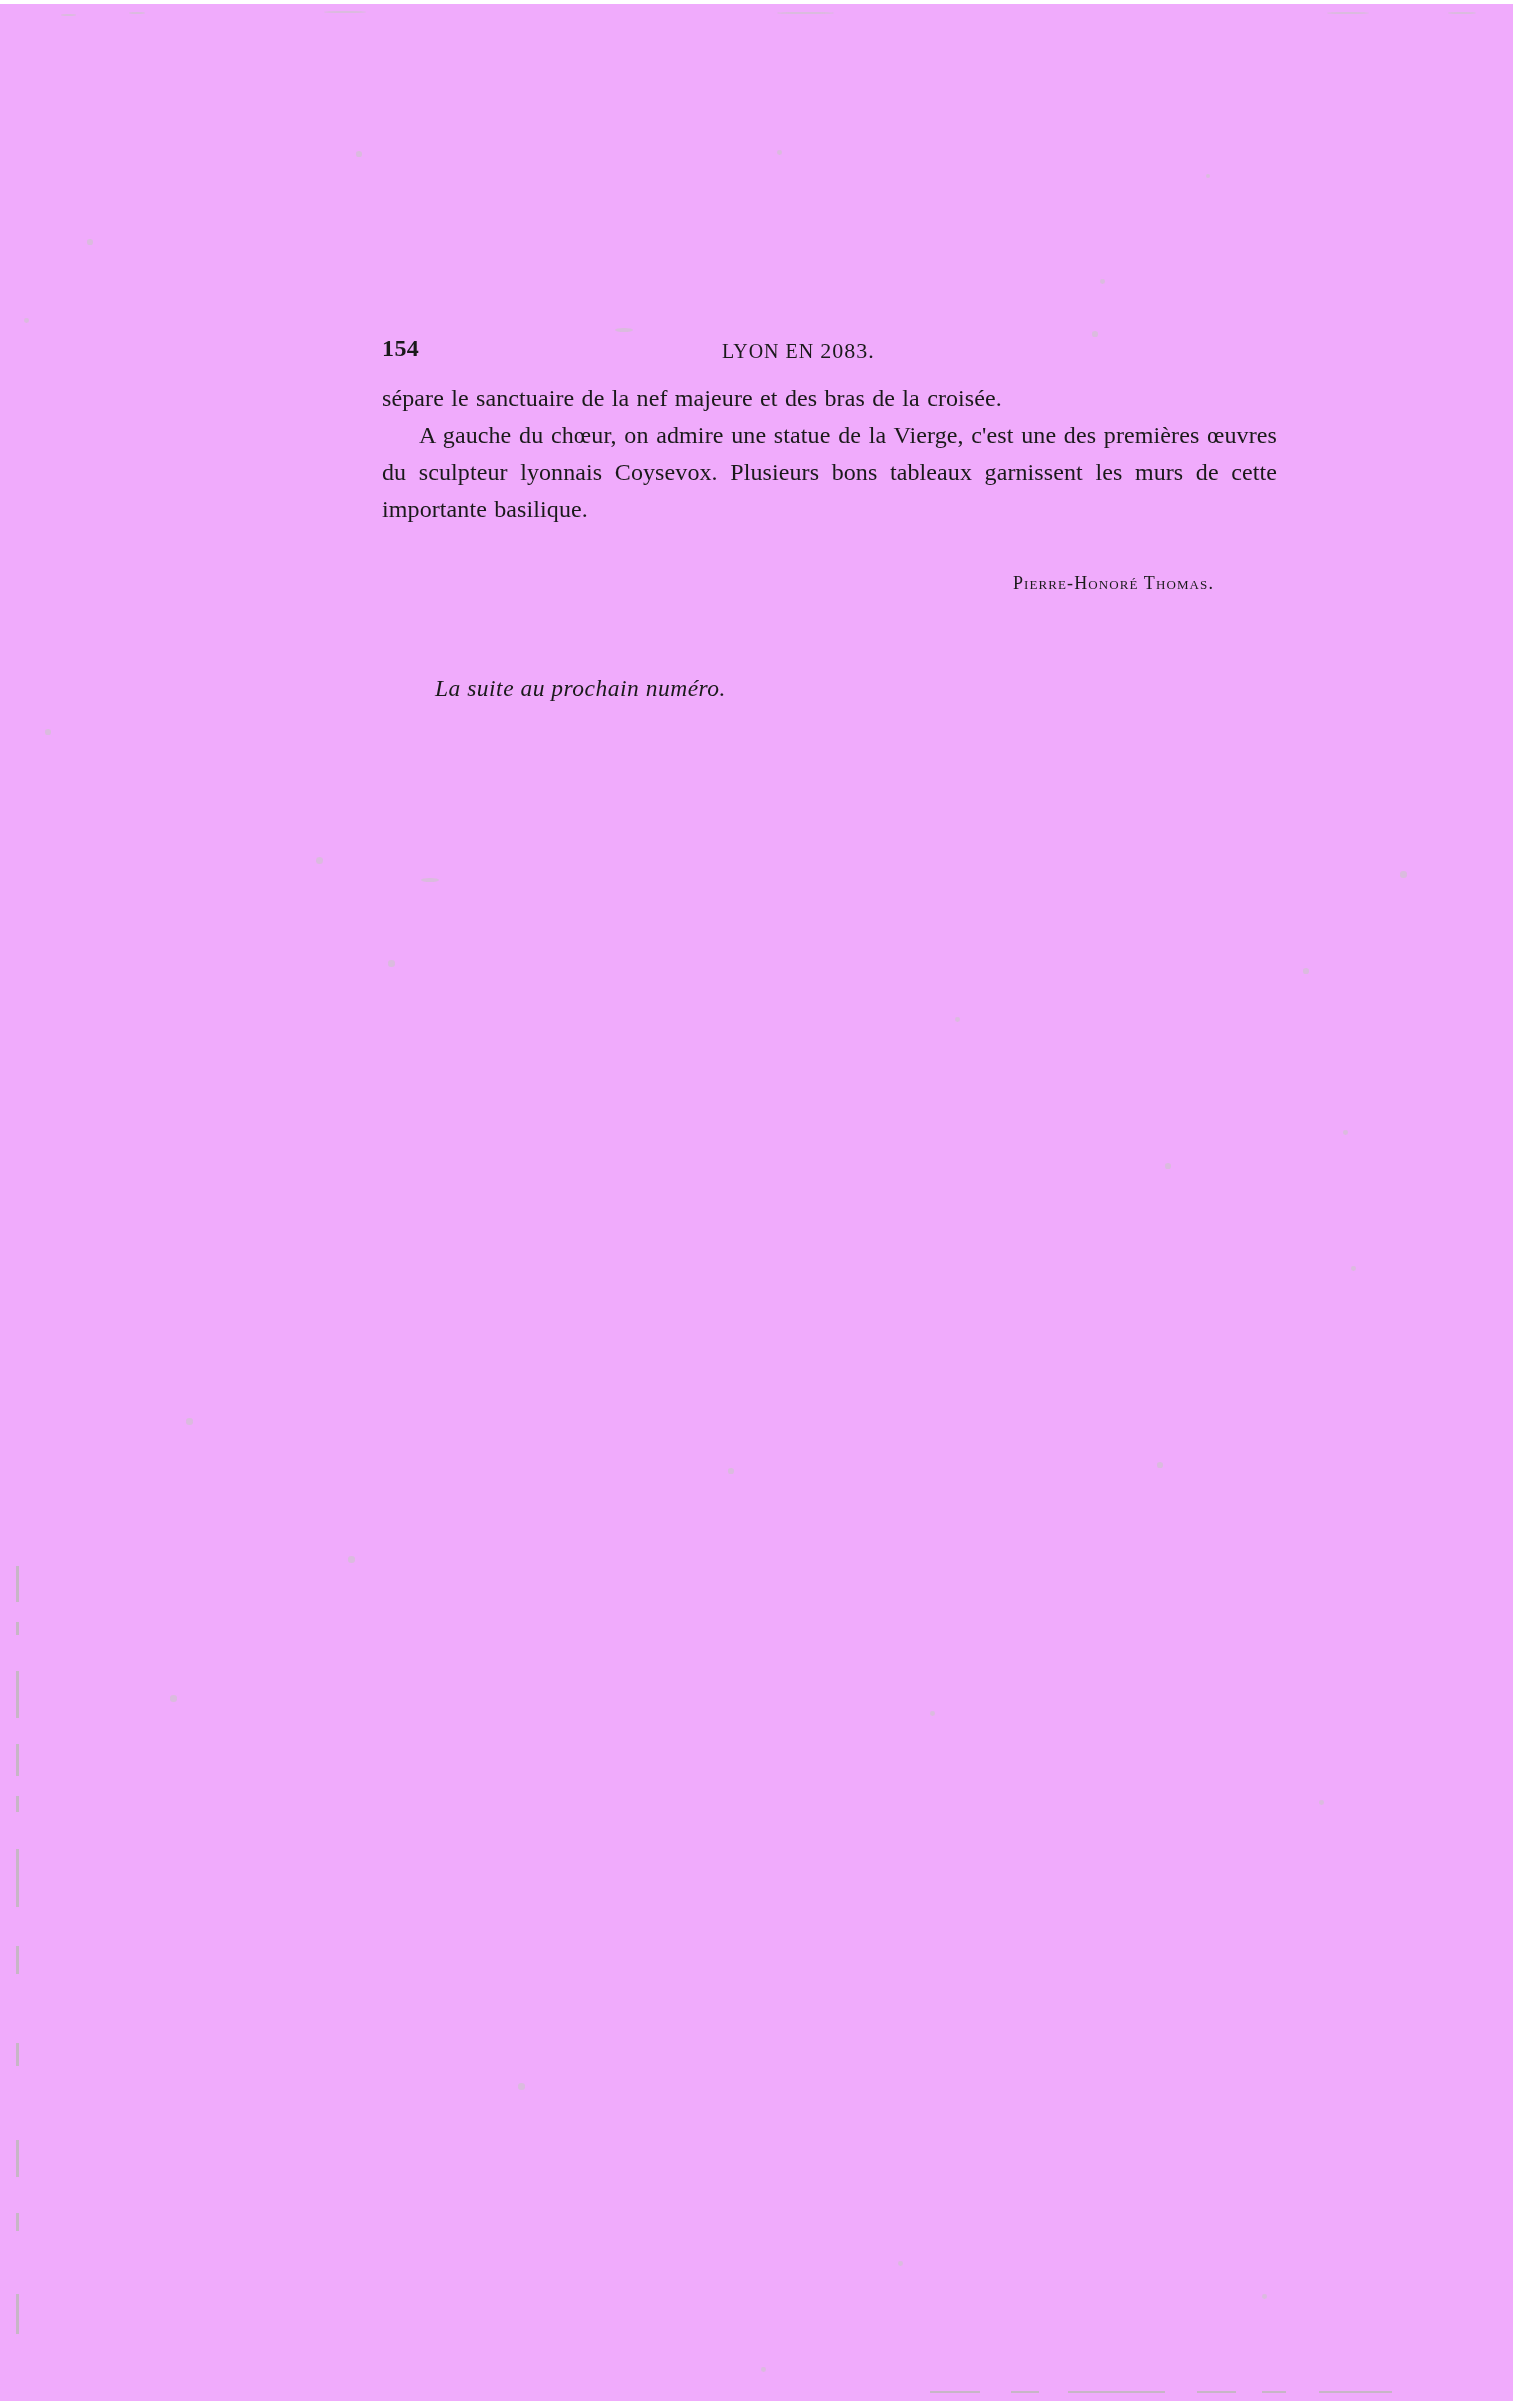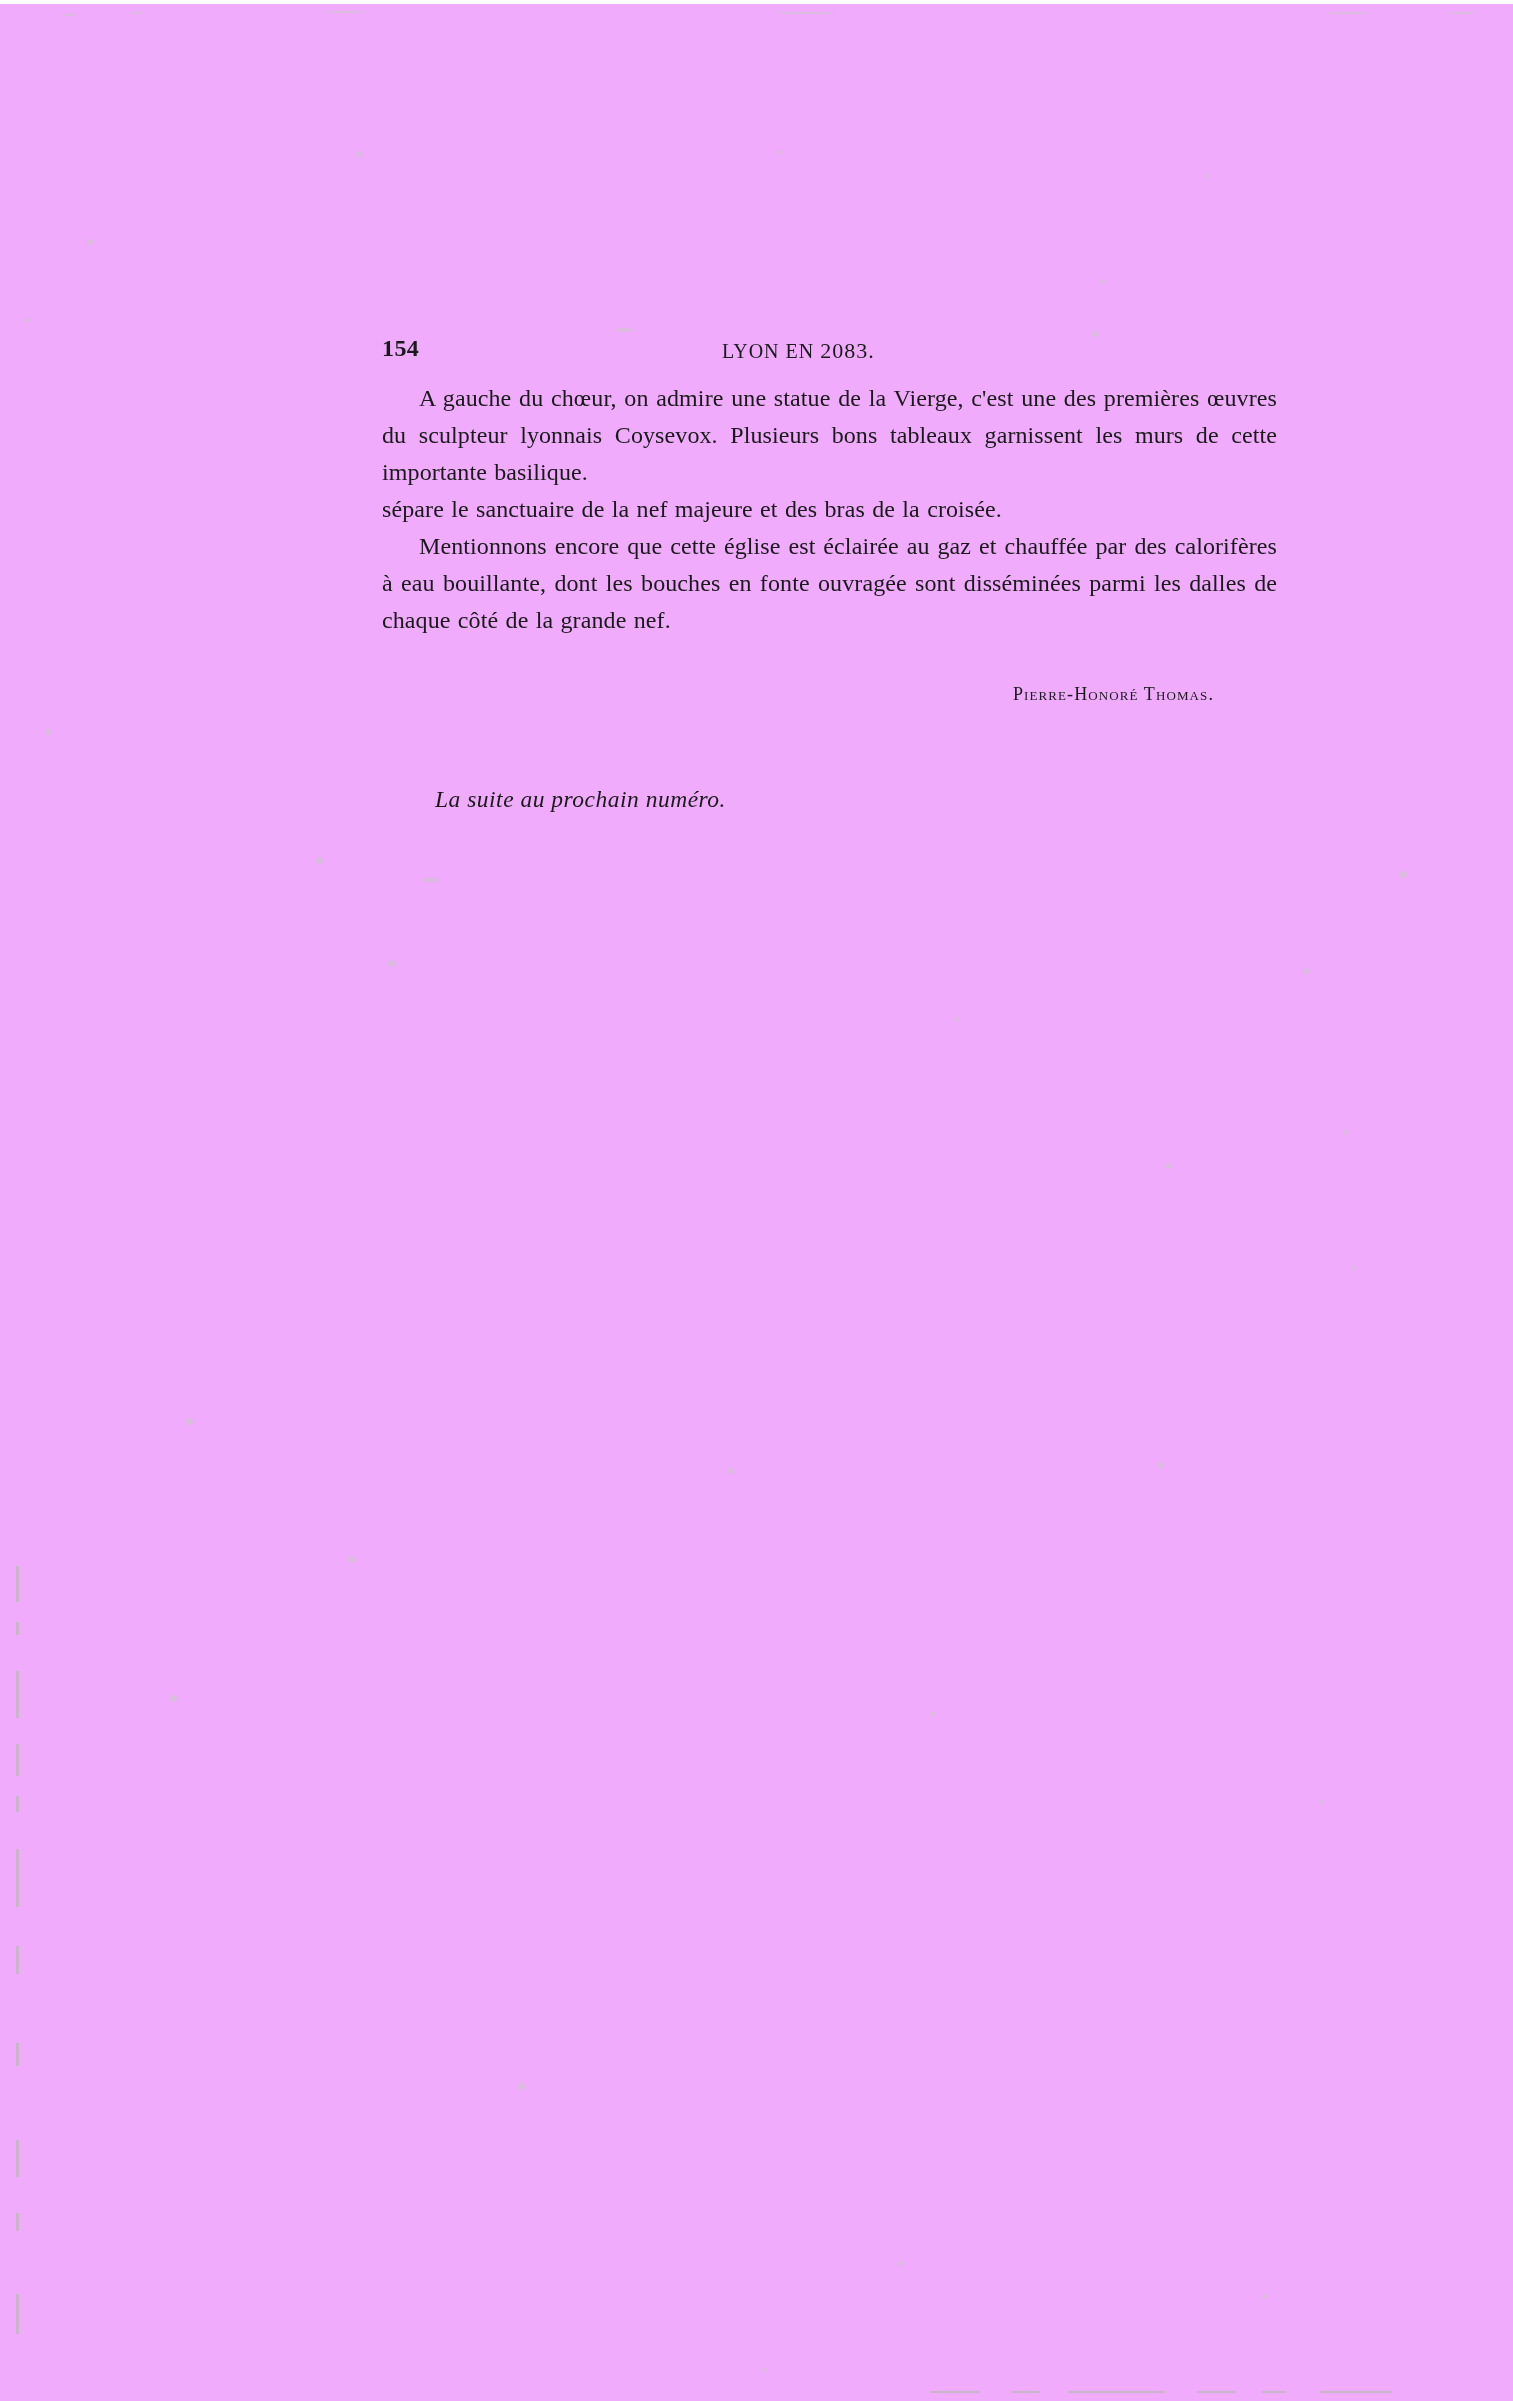--- a/index.html
+++ b/index.html
@@ -171,23 +171,22 @@
   <div class="text-block">
 
     <div class="page-head">
       <span class="folio">154</span>
       <span class="running-title">
         <span>LYON EN</span>
         <span class="yr">2083.</span>
       </span>
     </div>
 
+    <p class="body-par first">sépare le sanctuaire de la nef majeure et des bras de la croisée.</p>
     <p class="body-par indent">A gauche du chœur, on admire une statue de la Vierge, c'est une des premières œuvres du sculpteur lyonnais Coysevox. Plusieurs bons tableaux garnissent les murs de cette importante basilique.</p>
-    <p class="body-par first">sépare le sanctuaire de la nef majeure et des bras de la croisée.</p>
-    <p class="body-par indent">Mentionnons encore que cette église est éclairée au gaz et chauffée par des calorifères à eau bouillante, dont les bouches en fonte ouvragée sont disséminées parmi les dalles de chaque côté de la grande nef.</p>
 
     <div class="signature">Pierre-Honoré Thomas.</div>
 
     <div class="continuation">La suite au prochain numéro.</div>
 
   </div>
 </div>
 
 
 </body></html>

